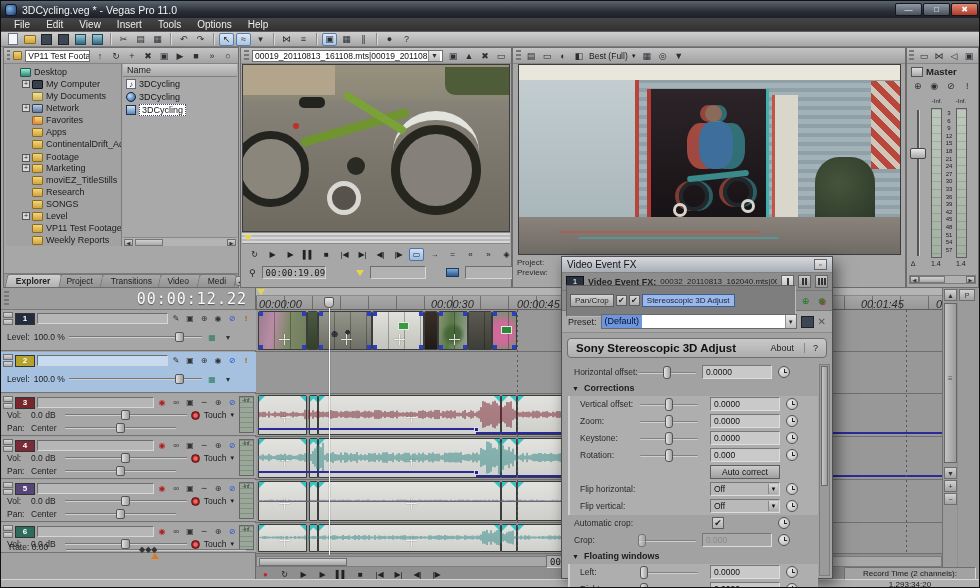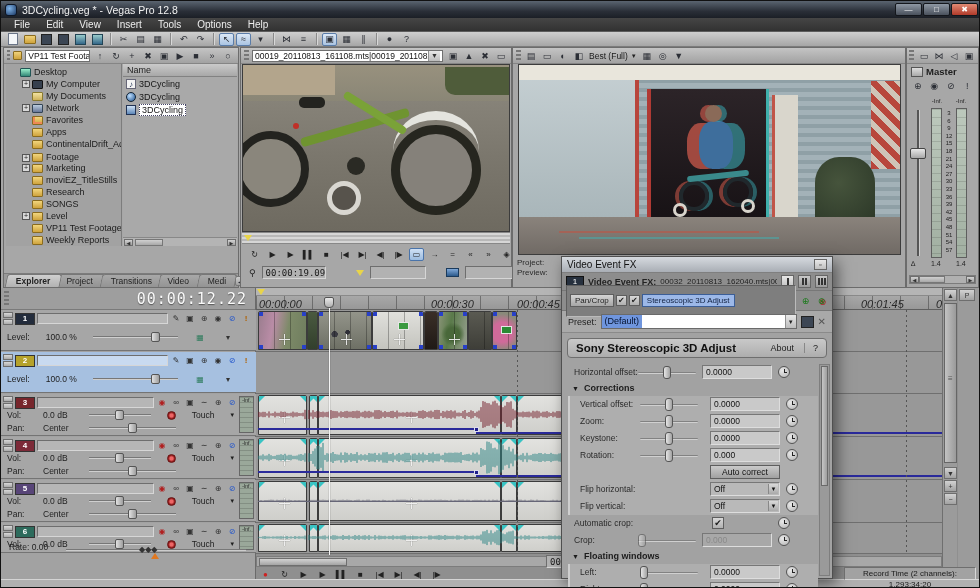--- a/index.html
+++ b/index.html
@@ -94,21 +94,21 @@
   .minbtn{width:10px;height:6px;background:linear-gradient(#d8d8d8,#aaa);border:1px solid #6e6e6e;}
   .ticonbox{width:20px;height:12px;border:1px solid #333;color:#fff;font-size:8px;font-weight:bold;
             display:flex;align-items:center;justify-content:center;}
   .tname{flex:1;height:11px;background:#b6b6b6;border:1px solid;border-color:#6e6e6e #d6d6d6 #d6d6d6 #6e6e6e;}
   .track.selected .tname{background:#c8daf0;}
   .thicons{display:flex;gap:2px;}
   .thi{width:12px;height:11px;font-size:8px;display:flex;align-items:center;justify-content:center;color:#333;}
   .thi.mute{color:#2255cc;}
   .thi.solo{color:#b06000;font-weight:bold;}
   .thi.recarm{color:#b02020;}
-  .trow2{position:absolute;left:6px;right:22px;height:12px;display:flex;align-items:center;font-size:8.5px;color:#1d1d1d;gap:16px;}
+  .trow2{position:absolute;left:6px;right:22px;height:12px;display:flex;align-items:center;font-size:8.5px;color:#1d1d1d;gap:4px;}
   .hslider{position:relative;flex:1;height:12px;}
   .hslider .line{position:absolute;left:0;right:0;top:5px;height:2px;background:#777;border-bottom:1px solid #cfcfcf;}
   .hthumb{position:absolute;top:1px;width:9px;height:10px;background:linear-gradient(90deg,#e2e2e2,#9e9e9e);
           border:1px solid #555;border-radius:2px;}
   .auto-gear{width:9px;height:9px;border-radius:50%;background:radial-gradient(circle,#e66 0 30%,#922 60%);border:1px solid #611;}
   .ameter{position:absolute;right:2px;top:2px;bottom:2px;width:15px;background:#9aa89a;border:1px solid #666;font-size:5px;text-align:center;color:#222;
           background-image:repeating-linear-gradient(180deg,rgba(0,0,0,.15) 0 1px,transparent 1px 5px);}
   #rate-row{position:absolute;left:0;bottom:25px;width:255px;height:16px;font-size:8.5px;color:#1d1d1d;padding:2px 8px;}
   
   #events{position:absolute;left:255px;top:0;width:686px;height:293px;overflow:hidden;background:#8f8f8f;}
@@ -207,21 +207,21 @@
   #rec-time{left:843px;top:566px;width:132px;height:13px;background:#a2a2a2;border:1px solid;border-color:#6e6e6e #d6d6d6 #d6d6d6 #6e6e6e;
             font-size:8px;line-height:11px;text-align:center;color:#1a1a1a;z-index:101;}
 </style>
 </head>
 <body>
 
 <div id="app">
 
   <div class="abs" id="titlebar">
     <div id="appicon"></div>
-    <span>3DCycling.veg * - Vegas Pro 12.8</span>
+    <span>3DCycling.veg * - Vegas Pro 11.0</span>
     <div class="wbtns" id="wbtns">
         <div class="wbtn">—</div>
         <div class="wbtn">□</div>
         <div class="wbtn close">✖</div>
       </div>
   </div>
 
   <div class="abs" id="menubar">
       <span class="menu-item">File</span>
       <span class="menu-item">Edit</span>

